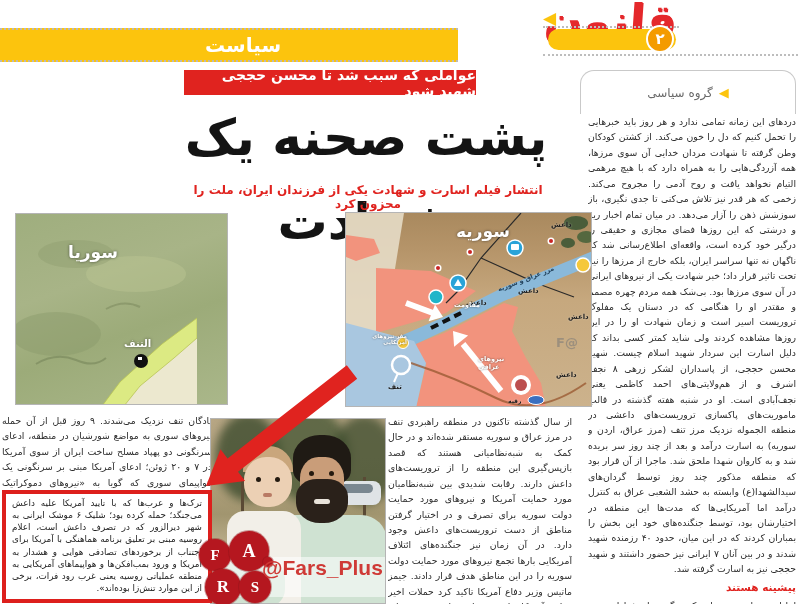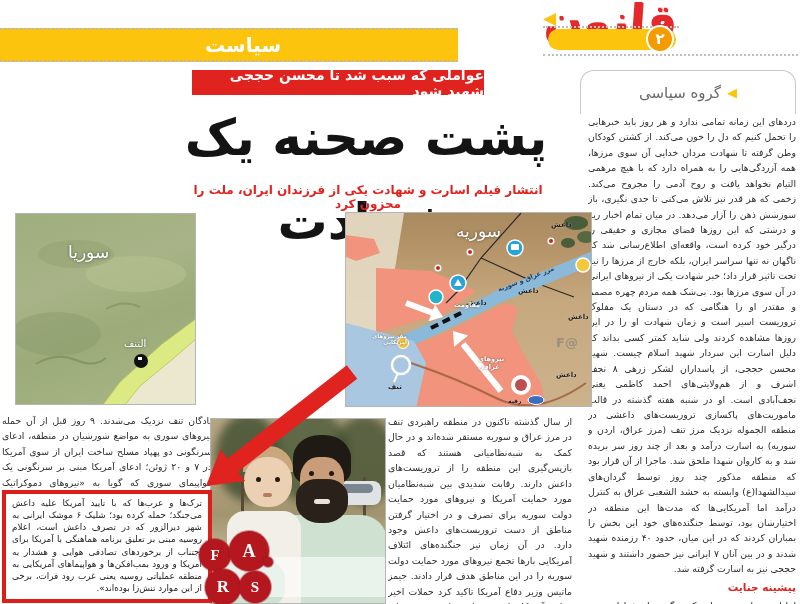--- a/index.html
+++ b/index.html
@@ -18,46 +18,46 @@
   .logo-tri { left:543px; top:8px; color:#fcc40d; font-size:17px; }
   .dotline { height:0; border-top:2px dotted #bdbdbd; }
   .yellow-pill { left:548px; top:29px; width:128px; height:21px; background:#fcc40d; border-radius:11px; }
   .page-circle { position:absolute; left:98px; top:-4px; width:28px; height:28px; background:#f49b00;
     border-radius:50%; color:#fff; font-weight:bold; font-size:15px; display:flex; align-items:center; justify-content:center;
     border:2px solid #fff; }
 
   .byline-box { left:580px; top:70px; width:216px; height:44px; border:1px solid #c9c9c9; border-bottom:none;
     border-radius:14px 14px 0 0; display:flex; align-items:center; justify-content:center; gap:6px; }
   .byline-box .tri { color:#fcc40d; font-size:13px; }
-  .byline-box span.lbl { color:#6a6a6a; font-size:15px; }
-
-  .kicker { left:192px; top:70px; width:292px; height:25px; background:#e0231f; color:#fff;
+  .byline-box span.lbl { color:#6a6a6a; font-size:12px; }
+
+  .kicker { left:184px; top:70px; width:292px; height:25px; background:#e0231f; color:#fff;
     font-weight:bold; font-size:14px; display:flex; align-items:center; justify-content:center; }
   .headline { left:170px; top:96px; width:392px; height:84px; color:#141414; font-size:50px; font-weight:bold;
     text-align:center; line-height:84px; letter-spacing:-2px; }
   .subheadline { left:176px; top:183px; width:384px; text-align:center; color:#e0231f; font-weight:bold; font-size:12px; }
 
   
   .col { font-size:9.3px; line-height:1.66; color:#2c2c2c; text-align:justify; overflow:hidden; }
   .col p { text-align:justify; }
   .col-right { left:588px; top:114px; width:208px; height:490px; }
   .col-middle { left:388px; top:414px; width:184px; height:190px; }
   .col-left { left:2px; top:413px; width:210px; height:76px; }
   .inline-subhead { color:#e0231f; font-weight:bold; font-size:10.5px; margin:2px 0; }
   .red-box { left:2px; top:490px; width:210px; height:113px; border:4px solid #dd1f1c; padding:3px 6px;
     font-size:8.8px; line-height:1.38; color:#222; text-align:justify; overflow:hidden; background:#fff; z-index:2; }
 
   
   .map { border:1px solid #b5b5b5; overflow:hidden; }
-  .map-left { left:15px; top:213px; width:181px; height:192px;
+  .map-left { left:15px; top:213px; width:213px; height:192px;
     background:linear-gradient(160deg,#9fae7e 0%,#a8b487 35%,#9cab79 60%,#aab78a 100%); }
   .map-right { left:345px; top:212px; width:247px; height:195px;
     background:linear-gradient(180deg,#a9895e 0%,#b6956a 20%,#c6a87e 45%,#ccb28c 100%); }
   .map svg { position:absolute; left:0; top:0; }
-  .map-label { position:absolute; color:#fff; font-weight:normal; text-shadow:0 0 3px rgba(0,0,0,.55); }
+  .map-label { position:absolute; color:#fff; font-weight:bold; text-shadow:0 0 3px rgba(0,0,0,.55); }
   .country { font-size:17px; letter-spacing:6px; }
   .tiny-black { position:absolute; color:#1d1d1d; font-weight:bold; font-size:7px; text-shadow:0 0 2px rgba(255,255,255,.5); }
   .tiny-white { position:absolute; color:#fff; font-weight:bold; font-size:6.5px; text-shadow:0 0 2px rgba(0,0,0,.6); }
   .watermark-f { position:absolute; color:rgba(120,120,120,.55); font-size:13px; font-weight:bold; }
 
   
   .photo { left:210px; top:418px; width:176px; height:186px; border:1px solid #b5b5b5;
     background:linear-gradient(180deg,#b7a684 0%,#b3a27e 28%,#a1956f 52%,#c3b694 74%,#d6c9a8 100%); overflow:hidden; }
   .blob { position:absolute; border-radius:50%; filter:blur(5px); }
   .trunk { position:absolute; width:3px; background:#5a4a35; }
@@ -106,21 +106,21 @@
     <span class="tri">◀</span>
     <span class="lbl">گروه سیاسی</span>
   </div>
 
   <div class="abs kicker">عواملی که سبب شد تا محسن حججی شهید شود</div>
   <h1 class="abs headline">پشت صحنه یک شهادت</h1>
   <div class="abs subheadline">انتشار فیلم اسارت و شهادت یکی از فرزندان ایران، ملت را محزون کرد</div>
 
   <div class="abs col col-right">
     <p>دردهای این زمانه تمامی ندارد و هر روز باید خبرهایی را تحمل کنیم که دل را خون می‌کند. از کشتن کودکان وطن گرفته تا شهادت مردان خدایی آن سوی مرزها، همه آزردگی‌هایی را به همراه دارد که با هیچ مرهمی التیام نخواهد یافت و روح آدمی را مجروح می‌کند. زخمی که هر قدر نیز تلاش می‌کنی تا جدی نگیری، باز سوزشش ذهن را آزار می‌دهد. در میان تمام اخبار ریز و درشتی که این روزها فضای مجازی و حقیقی را درگیر خود کرده است، واقعه‌ای اطلاع‌رسانی شد که ناگهان نه تنها سراسر ایران، بلکه خارج از مرزها را نیز تحت تاثیر قرار داد؛ خبر شهادت یکی از نیروهای ایرانی در آن سوی مرزها بود. بی‌شک همه مردم چهره مصمم و مقتدر او را هنگامی که در دستان یک مفلوک تروریست اسیر است و زمان شهادت او را در این روزها مشاهده کردند ولی شاید کمتر کسی بداند که دلیل اسارت این سردار شهید اسلام چیست. شهید محسن حججی، از پاسداران لشکر زرهی ۸ نجف اشرف و از هم‌ولایتی‌های احمد کاظمی یعنی نجف‌آبادی است. او در شنبه هفته گذشته در قالب ماموریت‌های پاکسازی تروریست‌های داعشی در منطقه الجموله نزدیک مرز تنف (مرز عراق، اردن و سوریه) به اسارت درآمد و بعد از چند روز سر بریده شد و به کاروان شهدا ملحق شد. ماجرا از آن قرار بود که منطقه مذکور چند روز توسط گردان‌های سیدالشهدا(ع) وابسته به حشد الشعبی عراق به کنترل درآمد اما آمریکایی‌ها که مدت‌ها این منطقه در اختیارشان بود، توسط جنگنده‌های خود این بخش را بمباران کردند که در این میان، حدود ۴۰ رزمنده شهید شدند و در بین آنان ۷ ایرانی نیز حضور داشتند و شهید حججی نیز به اسارت گرفته شد.</p>
-    <div class="inline-subhead">پیشینه جنایت</div>
+    <div class="inline-subhead">پیشینه هستند</div>
     <p>اما این منطقه مدت‌ها مرکز درگیری‌های فراوانی بود. اواخر خرداد امسال «خبرگزاری اعماق» وابسته به داعش خبر داد که عناصر این گروه تروریستی در حمله‌ای غافلگیرانه به نیروهای عراقی در نزدیکی «تنف» به نیروهای مقاومت حمله کرده‌اند.</p>
   </div>
 
   <div class="abs col col-middle">
     <p>از سال گذشته تاکنون در منطقه راهبردی تنف در مرز عراق و سوریه مستقر شده‌اند و در حال کمک به شبه‌نظامیانی هستند که قصد بازپس‌گیری این منطقه را از تروریست‌های داعش دارند. رقابت شدیدی بین شبه‌نظامیان مورد حمایت آمریکا و نیروهای مورد حمایت دولت سوریه برای تصرف و در اختیار گرفتن مناطق از دست تروریست‌های داعش وجود دارد. در آن زمان نیز جنگنده‌های ائتلاف آمریکایی بارها تجمع نیروهای مورد حمایت دولت سوریه را در این مناطق هدف قرار دادند. جیمز ماتیس وزیر دفاع آمریکا تاکید کرد حملات اخیر هوایی آمریکا علیه نیروهای دولتی سوریه طی هفته‌های گذشته، دفاع از خود بوده و ایالات متحده همه تدابیر لازم برای محافظت از نیروهایش در سوریه را به کار می‌گیرد.</p>
   </div>
 
   <div class="abs col col-left">
     <p>پادگان تنف نزدیک می‌شدند. ۹ روز قبل از آن حمله نیروهای سوری به مواضع شورشیان در منطقه، ادعای سرنگونی دو پهپاد مسلح ساخت ایران از سوی آمریکا در ۷ و ۲۰ ژوئن؛ ادعای آمریکا مبنی بر سرنگونی یک هواپیمای سوری که گویا به «نیروهای دموکراتیک سوریه» (نیرویی مرکب از</p>
   </div>
@@ -224,18 +224,19 @@
   </div>
 
   <div class="abs fars">
     <div class="fc" style="left:6px; top:24px; width:32px; height:32px; font-size:15px;">F</div>
     <div class="fc" style="left:36px; top:16px; width:40px; height:40px; font-size:18px;">A</div>
     <div class="fc" style="left:12px; top:54px; width:36px; height:36px; font-size:17px;">R</div>
     <div class="fc" style="left:46px; top:56px; width:32px; height:32px; font-size:15px;">S</div>
     <div class="fc" style="left:70px; top:42px; width:10px; height:10px;"></div>
   </div>
 
+  <div class="abs handle">@Fars_Plus</div>
 
   <svg class="abs arrow-svg" width="180" height="140" viewBox="0 0 180 140">
     <polygon points="156.8,5.3 167.2,18.7 48,111.8 55.1,120.9 16,126 30.5,89.3 37.6,98.4" fill="#e0231f"></polygon>
   </svg>
 
 </div>
 
 </body></html>

